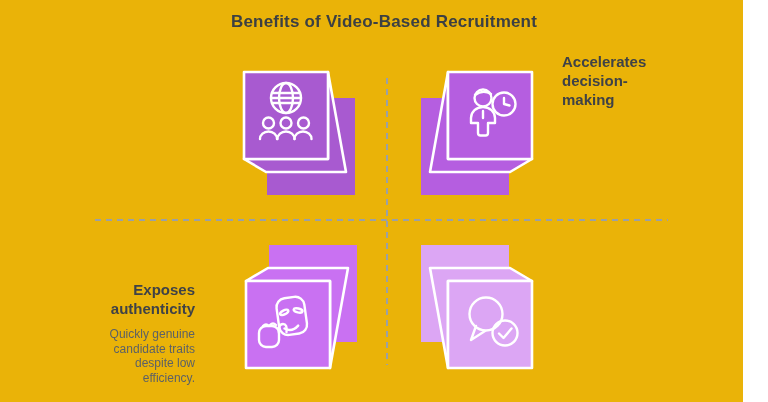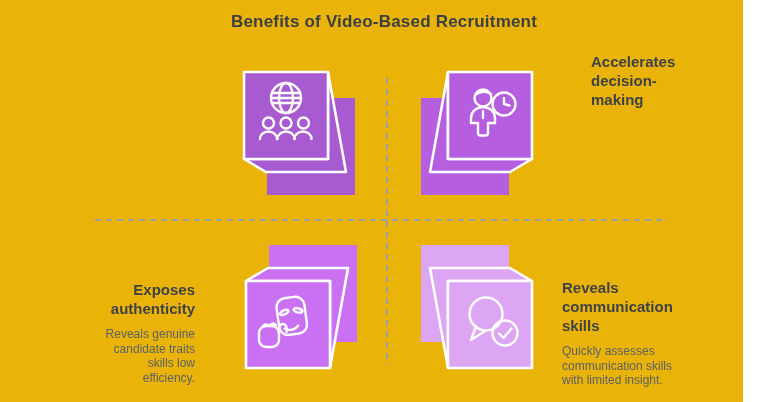--- a/index.html
+++ b/index.html
@@ -80,27 +80,27 @@
         <circle cx="-7" cy="-17" r="8.5"></circle>
         <path d="M-15,-20 q8,-6 16,-1"></path>
         <path d="M-19,8 V3 A12,11 0 0 1 5,3 V8 H-2 V18 Q-2,20.5 -4.5,20.5 H-9.5 Q-12,20.5 -12,18 V8 H-19 Z"></path>
         <line x1="-7" y1="-4" x2="-7" y2="3"></line>
         <circle cx="14" cy="-11" r="11.5"></circle>
         <path d="M14,-17 v6 l5.5,1.5"></path>
       </g>
     </svg>
   </div>
 
-  <div class="textblock align-left" style="left:562px;top:52px;width:104px;margin-left:29px;">
+  <div class="textblock align-left" style="left:562px;top:52px;width:104px;">
     <div class="qheading">Accelerates decision-making</div>
   </div>
 
   <div class="textblock align-right" style="right:548px;top:280px;width:130px;">
     <div class="qheading" style="max-width:96px;margin-left:auto;">Exposes authenticity</div>
-    <div class="qdesc" style="max-width:100px;">Reveals genuine candidate traits skills low efficiency.</div>
+    <div class="qdesc" style="max-width:100px;">Quickly genuine candidate traits despite low efficiency.</div>
   </div>
 
   <div class="cube" style="left:236px;top:238px;">
     <svg viewBox="0 0 130 140">
       <g transform="translate(0,140) scale(1,-1)">
         <rect class="cube-back" x="33" y="36" width="88" height="97" fill="#c971f2"></rect>
         <polygon class="cube-shape" points="10,97 32,110 112,110 94,10 94,97" fill="#c971f2"></polygon>
         <rect class="cube-shape" x="10" y="10" width="84" height="87" fill="#c971f2"></rect>
       </g>
       <g class="cube-icon" transform="translate(52,87)">
@@ -127,18 +127,14 @@
       </g>
       <g class="cube-icon" transform="translate(78,85)">
         <circle cx="-4" cy="-9" r="16.5"></circle>
         <path d="M-14,3 L-19,17 L-5,8"></path>
         <circle cx="15" cy="10" r="12.5"></circle>
         <path d="M9,10.5 l4.5,4.5 l8,-9.5"></path>
       </g>
     </svg>
   </div>
 
-  <div class="textblock align-left" style="left:562px;top:278px;width:112px;">
-    <div class="qheading">Reveals communication skills</div>
-    <div class="qdesc" style="max-width:128px;width:128px;">Quickly assesses communication skills with limited insight.</div>
-  </div>
 
 </div>
 
 </body></html>

